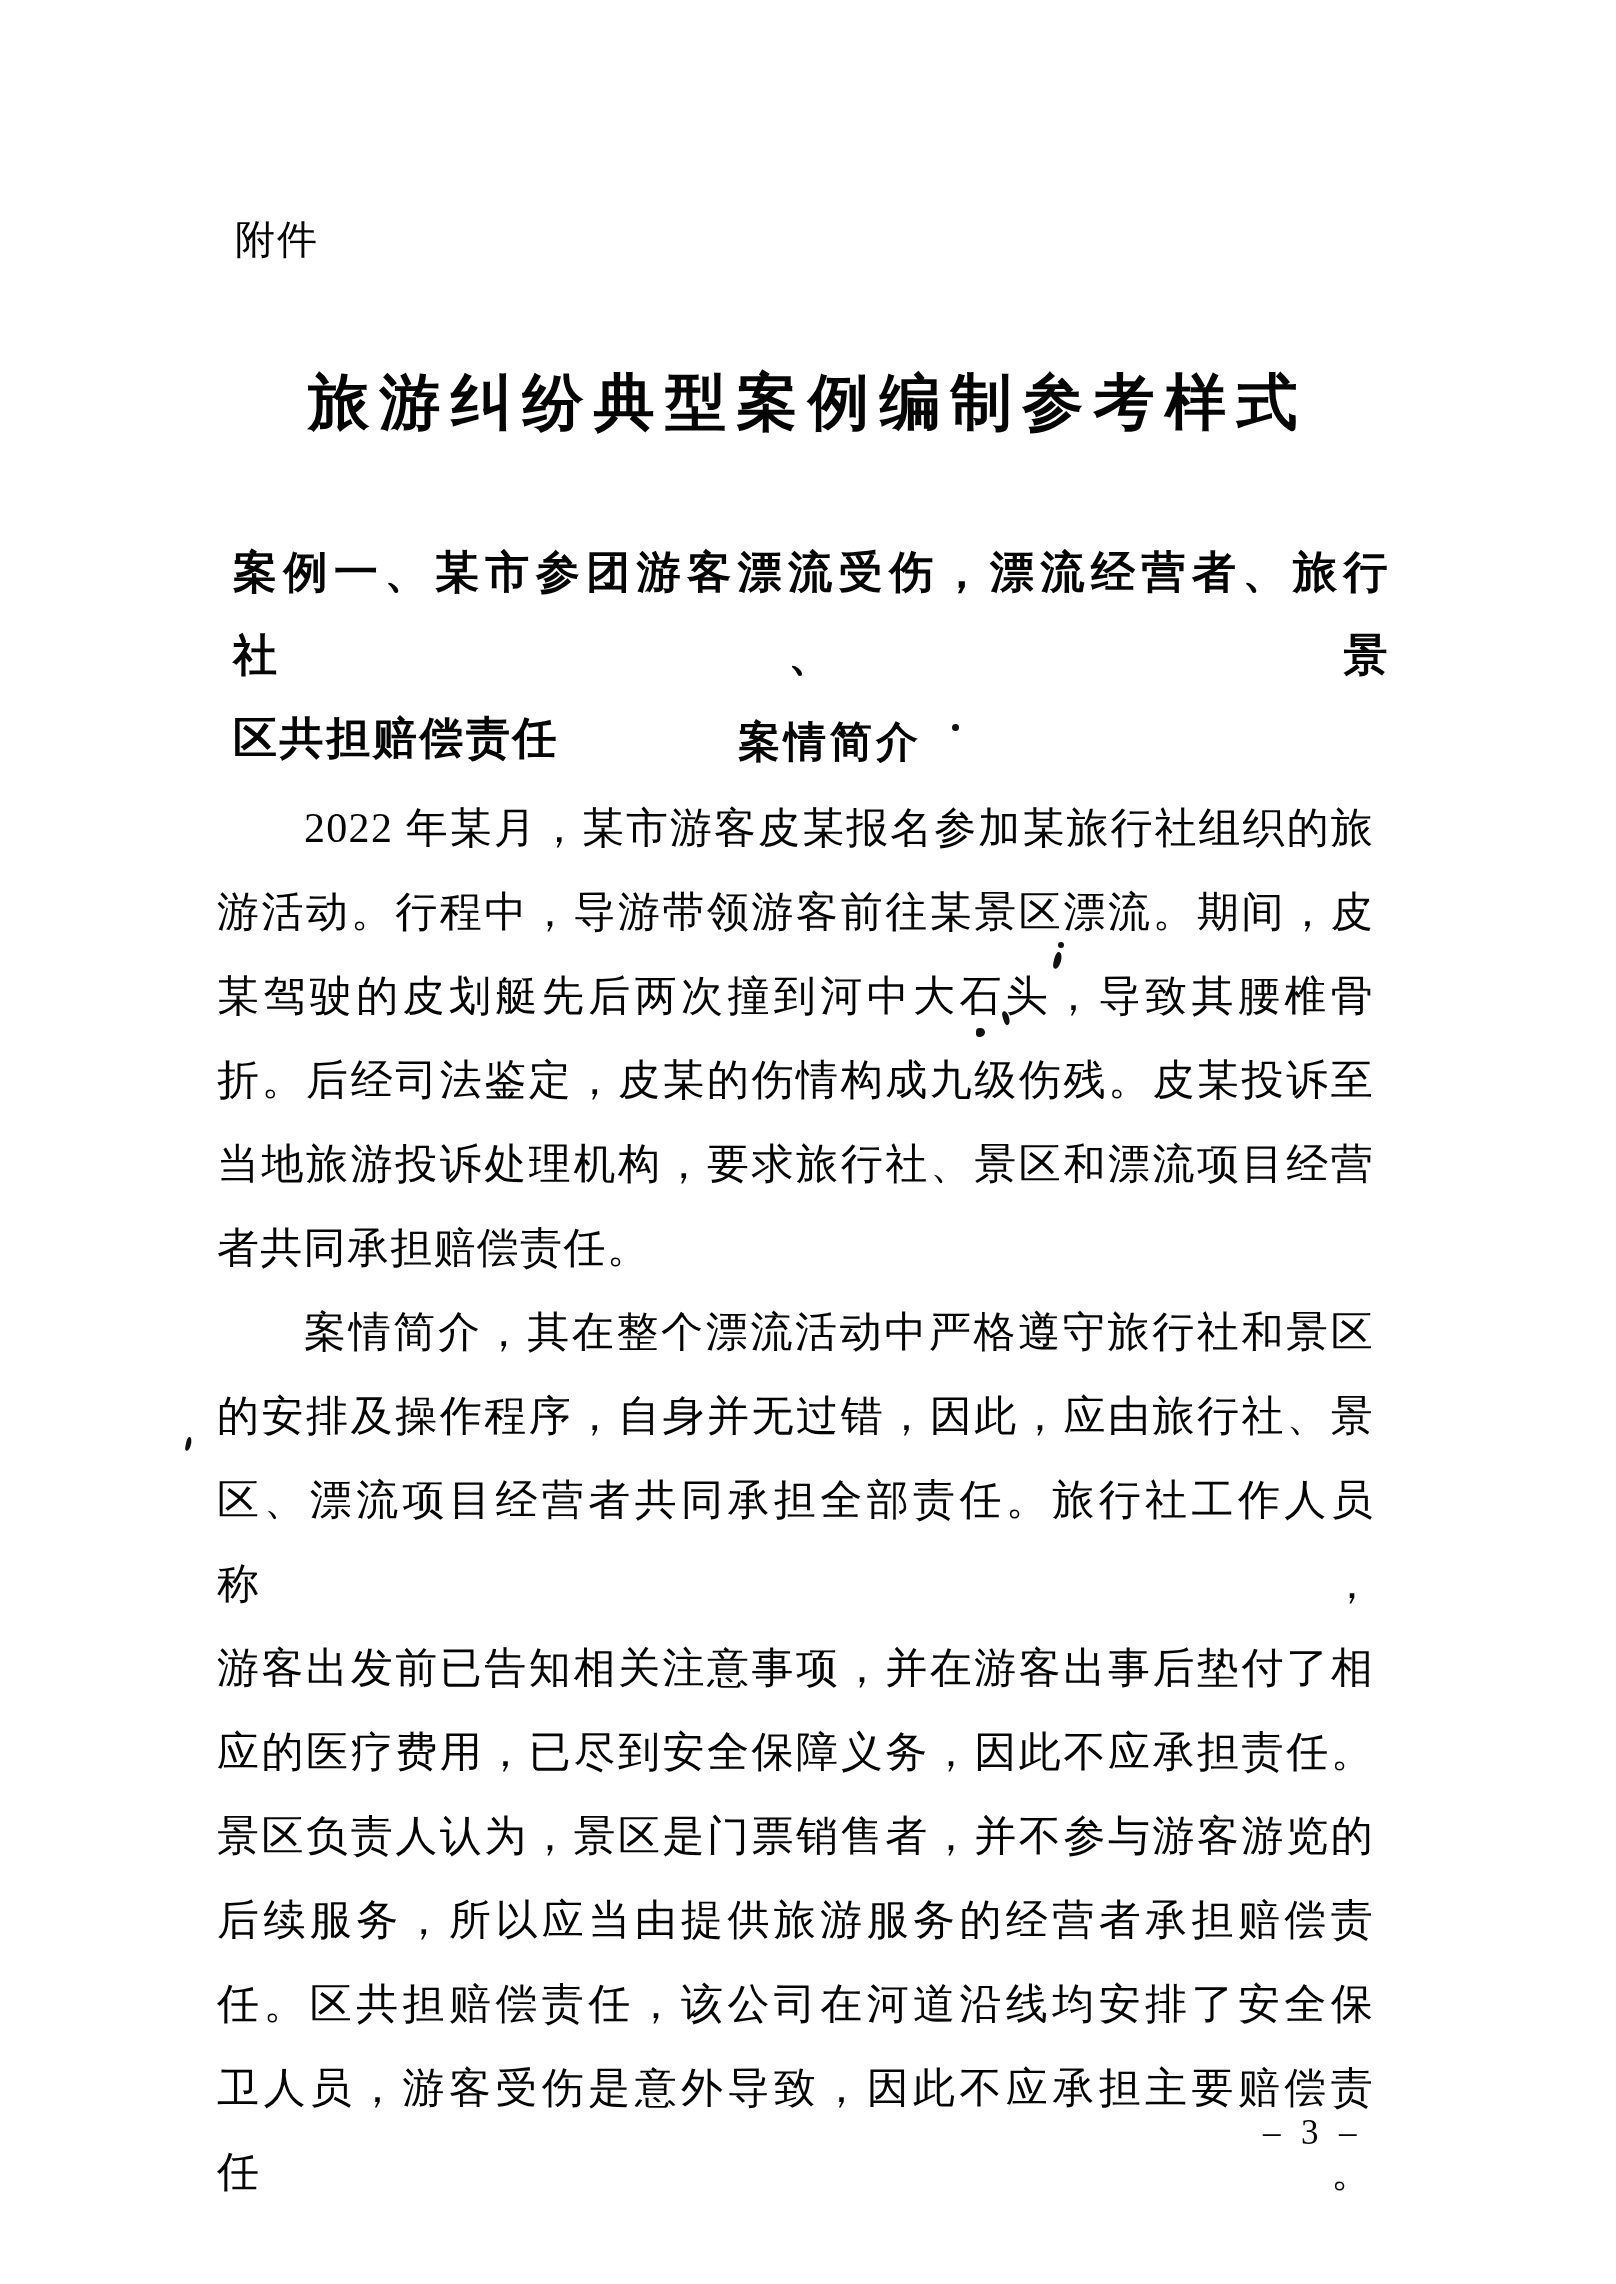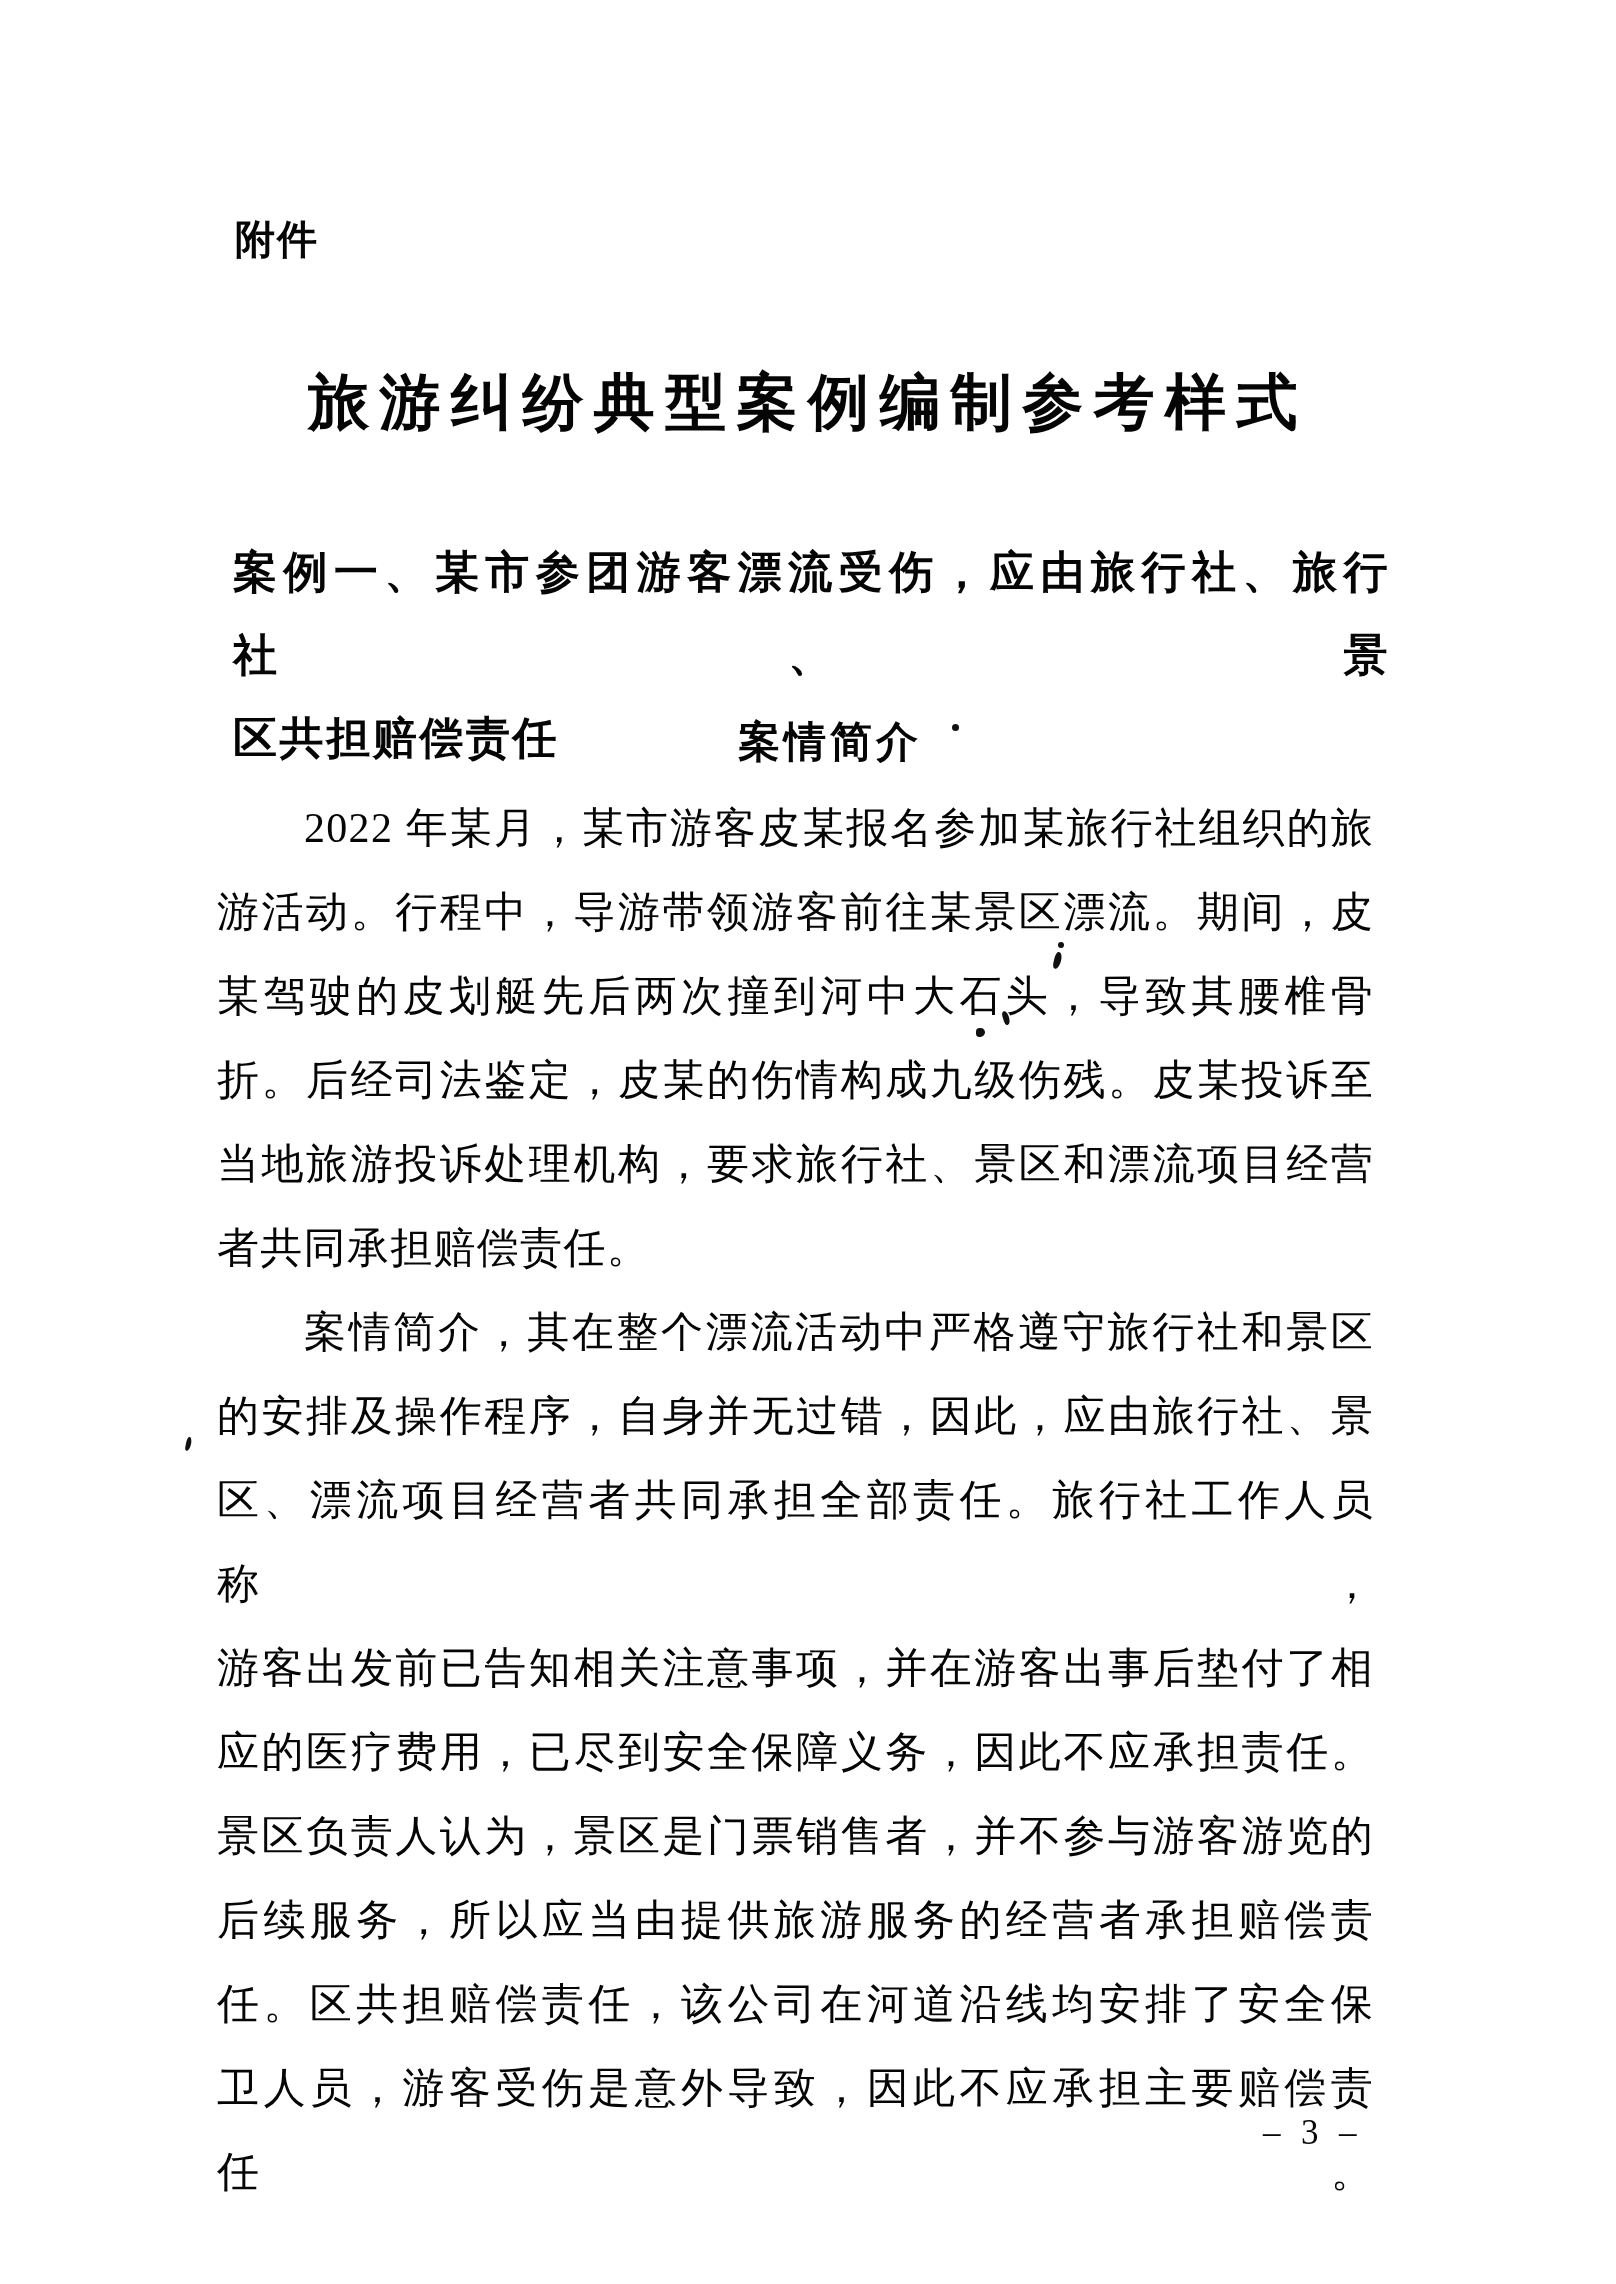--- a/index.html
+++ b/index.html
@@ -11,21 +11,21 @@
   }
   .page {
     position: absolute; left: 0; top: 0;
     width: 1616px; height: 2284px;
     background: #ffffff;
     overflow: hidden;
   }
   .attachment {
     position: absolute; left: 235px; top: 212px;
     font-family: "Liberation Sans", "DejaVu Sans", sans-serif;
-    font-weight: 700;
+    font-weight: 400;
     font-size: 40px;
     letter-spacing: 2px;
   }
   .doc-title {
     position: absolute; left: 0; top: 362px; width: 100%;
     text-align: center;
     font-family: "Liberation Serif", "DejaVu Serif", serif;
     font-weight: 900;
     font-size: 61px;
     letter-spacing: 10.4px;
@@ -72,21 +72,21 @@
 </head>
 <body>
 
 <div class="page">
 
   <div class="attachment">附件</div>
 
   <h1 class="doc-title">旅游纠纷典型案例编制参考样式</h1>
 
   <div class="case-heading">
-    <div class="hline jlast">案例一、某市参团游客漂流受伤，应由旅行社、旅行社、景</div>
+    <div class="hline jlast">案例一、某市参团游客漂流受伤，漂流经营者、旅行社、景</div>
     <div class="hline llast">区共担赔偿责任</div>
   </div>
 
   <div class="section-title">案情简介</div>
 
   <div class="body-text">
 
     <div class="bline jlast indent">2022 年某月，某市游客皮某报名参加某旅行社组织的旅</div>
     <div class="bline jlast">游活动。行程中，导游带领游客前往某景区漂流。期间，皮</div>
     <div class="bline jlast">某驾驶的皮划艇先后两次撞到河中大石头，导致其腰椎骨</div>

